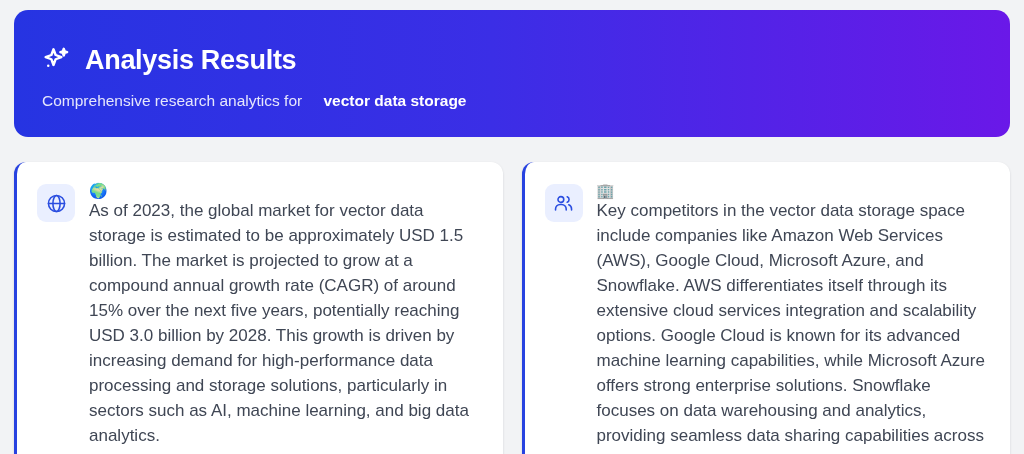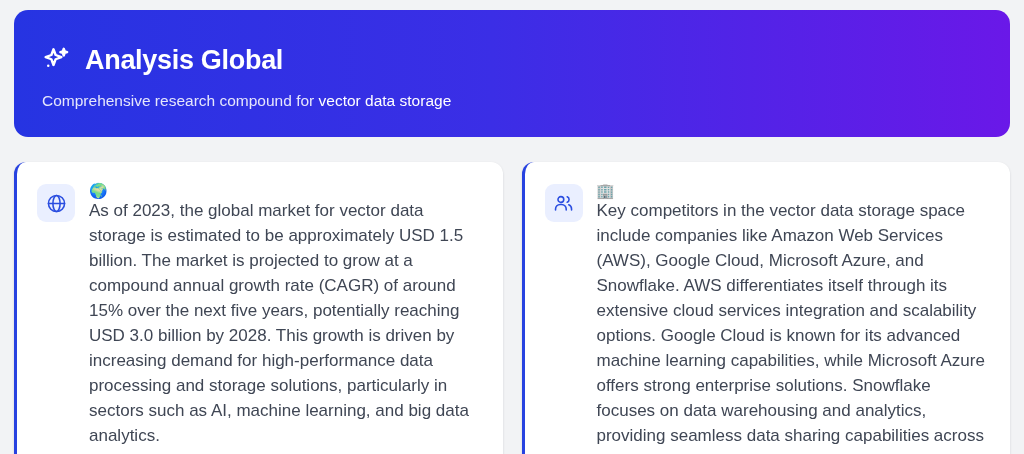--- a/index.html
+++ b/index.html
@@ -55,22 +55,23 @@
     line-height: 1;
   }
 
   .banner-sub {
     margin-top: 17px;
     font-size: 15.5px;
     color: rgba(255,255,255,0.88);
     line-height: 1.2;
   }
   .banner-sub .topic {
-    font-weight: normal;
+    font-weight: bold;
     color: #ffffff;
+    margin-left: 17px;
   }
 
   
   .cards {
     display: flex;
     gap: 19px;
     margin-top: 25px;
   }
 
   .card {
@@ -132,24 +133,24 @@
 
 <div class="page">
 
   <div class="banner">
     <div class="banner-titlerow">
       <svg class="sparkle-icon" viewBox="0 0 24 24" fill="none" stroke="#ffffff" stroke-width="1.9" stroke-linecap="round" stroke-linejoin="round">
         <path d="M9.2 3.4 L10.9 8.0 L15.5 9.7 L10.9 11.4 L9.2 16.0 L7.5 11.4 L2.9 9.7 L7.5 8.0 Z"></path>
         <path d="M17.4 3.0 L18.1 5.0 L20.1 5.7 L18.1 6.4 L17.4 8.4 L16.7 6.4 L14.7 5.7 L16.7 5.0 Z"></path>
         <circle cx="5.0" cy="16.6" r="1.0" fill="#ffffff" stroke="none"></circle>
       </svg>
-      <div class="banner-title">Analysis Global</div>
+      <div class="banner-title">Analysis Results</div>
     </div>
     <div class="banner-sub">
-      <span>Comprehensive research compound for </span><span class="topic">vector data storage</span>
+      <span>Comprehensive research analytics for </span><span class="topic">vector data storage</span>
     </div>
   </div>
 
   <div class="cards">
 
     <div class="card">
       <div class="card-head">
         <div class="icon-chip">
           <svg width="21" height="21" viewBox="0 0 24 24" fill="none" stroke="#2a4de0" stroke-width="1.8" stroke-linecap="round" stroke-linejoin="round">
             <circle cx="12" cy="12" r="9.2"></circle>

